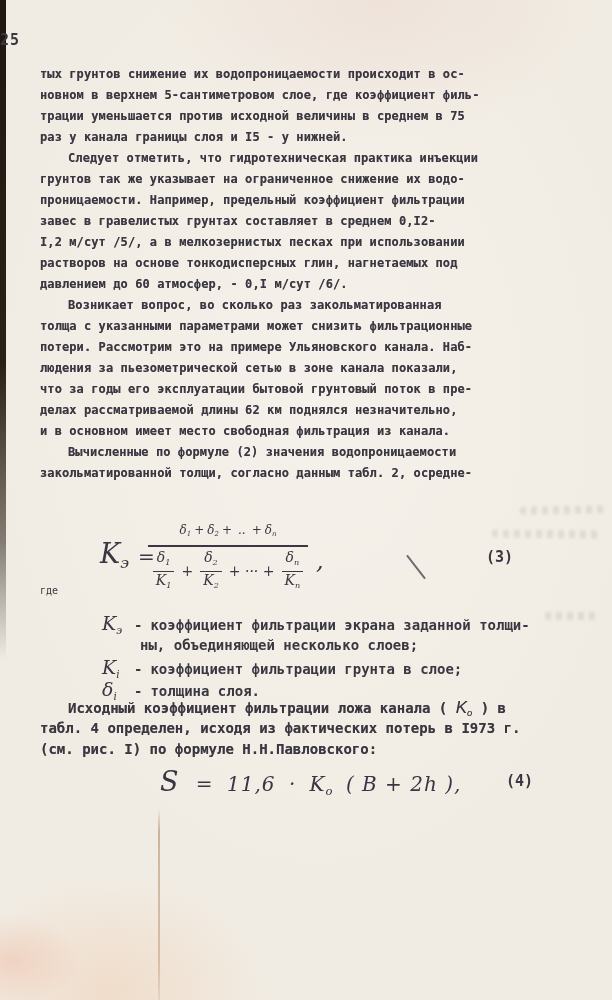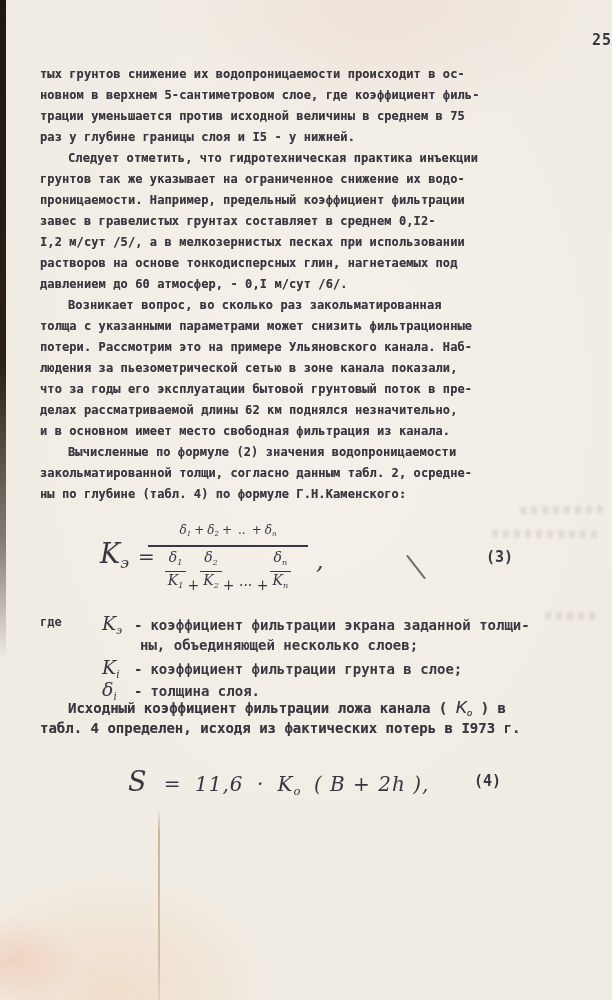--- a/index.html
+++ b/index.html
@@ -33,21 +33,21 @@
   }
   .bleed.b1{left:520px;top:506px;width:84px;transform:rotate(-1deg);}
   .bleed.b2{left:492px;top:530px;width:108px;transform:rotate(0.5deg);}
   .bleed.b3{left:545px;top:612px;width:55px;}
   .stray-slash{
     position:absolute;left:401px;top:566px;width:30px;height:2px;
     background:rgba(70,64,72,0.75);transform:rotate(52deg);border-radius:2px;
   }
 
   .page-number{
-    position:absolute;top:31px;left:0;width:612px;text-align:right;
+    position:absolute;top:31px;left:0;width:612px;text-align:left;
     font-size:15px;font-weight:700;letter-spacing:1px;
   }
   .body-text{
     position:absolute;left:40px;top:64px;width:540px;
     font-size:12px;font-weight:700;line-height:21px;letter-spacing:0.1px;
     white-space:nowrap;
     text-shadow:0 0 0.5px rgba(58,55,65,0.55);
   }
   .line{height:21px;}
   .ind{padding-left:28px;}
@@ -55,48 +55,48 @@
   
   .hw{font-family:"DejaVu Serif", serif;font-style:italic;color:#393542;}
   .hw sub{font-size:0.58em;font-style:italic;vertical-align:-0.35em;letter-spacing:0;}
   .formula3{position:absolute;left:40px;top:514px;width:512px;height:100px;}
   .f3-lhs{position:absolute;left:60px;top:24px;font-size:27px;}
   .f3-eq{position:absolute;left:98px;top:31px;font-size:20px;}
   .f3-frac{position:absolute;left:106px;top:2px;width:164px;text-align:center;}
   .f3-num{font-size:12px;height:28px;line-height:28px;white-space:nowrap;}
   .f3-num .op{padding:0 3px;}
   .f3-bar{border-top:2px solid #3a3642;margin:1px 2px 3px 2px;}
-  .f3-den{display:flex;justify-content:center;align-items:flex-end;gap:1px;font-size:14px;white-space:nowrap;}
+  .f3-den{display:flex;justify-content:center;align-items:center;gap:7px;font-size:14px;white-space:nowrap;}
   .minifrac{display:inline-block;text-align:center;line-height:15px;}
   .minifrac .mf-top{display:block;border-bottom:1.4px solid #3a3642;padding:0 4px 1px 4px;}
   .minifrac .mf-bot{display:block;padding-top:1px;}
   .f3-comma{position:absolute;left:276px;top:33px;font-size:24px;}
   .f3-tag{position:absolute;left:446px;top:34px;font-size:15px;font-weight:700;font-family:"DejaVu Sans Mono",monospace;font-style:normal;color:#3a3741;}
 
   .where-label{
-    position:absolute;left:40px;top:615px;
-    font-size:12px;font-weight:700;
+    position:absolute;left:40px;top:585px;
+    font-size:10px;font-weight:400;
   }
   .defs{position:absolute;left:40px;top:612px;width:540px;font-size:14px;font-weight:700;white-space:nowrap;}
   .def-row{height:22px;display:flex;align-items:baseline;}
   .def-row .def-pad{display:inline-block;width:62px;}
   .def-sym{font-family:"DejaVu Serif",serif;font-style:italic;font-size:19px;font-weight:400;width:30px;display:inline-block;}
   .def-sym sub{font-size:0.55em;vertical-align:-0.35em;}
   .def-dash{padding:0 8px 0 2px;}
   .def-cont{padding-left:100px;height:22px;line-height:22px;}
 
   .para5{
     position:absolute;left:40px;top:697px;width:540px;
     font-size:14px;font-weight:700;line-height:21px;white-space:nowrap;
     text-shadow:0 0 0.5px rgba(58,55,65,0.55);
   }
   .inline-sym{font-family:Liberation Sans, sans-serif;font-style:italic;font-size:17px;font-weight:400;}
   .inline-sym sub{font-size:0.55em;vertical-align:-0.3em;}
 
-  .formula4{position:absolute;left:24px;top:766px;width:512px;height:44px;}
+  .formula4{position:absolute;left:56px;top:766px;width:512px;height:44px;}
   .f4-row{position:absolute;left:104px;top:0;font-size:20px;letter-spacing:1px;white-space:nowrap;}
   .f4-s{font-size:27px;padding-right:6px;}
   .f4-part{padding:0 3px;}
   .f4-tag{position:absolute;left:450px;top:6px;font-size:15px;font-weight:700;font-family:"DejaVu Sans Mono",monospace;color:#3a3741;}
 </style>
 </head>
 <body>
 
 <div id="page">
 
@@ -107,21 +107,21 @@
   <div class="bleed b3"></div>
   <div class="stray-slash"></div>
 
   <div class="page-number">25</div>
 
   <div class="body-text">
     <div>
       <div class="line">тых грунтов снижение их водопроницаемости происходит в ос-</div>
       <div class="line">новном в верхнем 5-сантиметровом слое, где коэффициент филь-</div>
       <div class="line">трации уменьшается против исходной величины в среднем в 75</div>
-      <div class="line">раз у глубине границы слоя и I5 - у нижней.</div>
+      <div class="line">раз у канала границы слоя и I5 - у нижней.</div>
     </div>
     <div>
       <div class="line ind">Следует отметить, что гидротехническая практика инъекции</div>
       <div class="line">грунтов так же указывает на ограниченное снижение их водо-</div>
       <div class="line">проницаемости. Например, предельный коэффициент фильтрации</div>
       <div class="line">завес в гравелистых грунтах составляет в среднем 0,I2-</div>
       <div class="line">I,2 м/сут /5/, а в мелкозернистых песках при использовании</div>
       <div class="line">растворов на основе тонкодисперсных глин, нагнетаемых под</div>
       <div class="line">давлением до 60 атмосфер, - 0,I м/сут /6/.</div>
     </div>
@@ -130,21 +130,20 @@
       <div class="line">толща с указанными параметрами может снизить фильтрационные</div>
       <div class="line">потери. Рассмотрим это на примере Ульяновского канала. Наб-</div>
       <div class="line">людения за пьезометрической сетью в зоне канала показали,</div>
       <div class="line">что за годы его эксплуатации бытовой грунтовый поток в пре-</div>
       <div class="line">делах рассматриваемой длины 62 км поднялся незначительно,</div>
       <div class="line">и в основном имеет место свободная фильтрация из канала.</div>
     </div>
     <div>
       <div class="line ind">Вычисленные по формуле (2) значения водопроницаемости</div>
       <div class="line">закольматированной толщи, согласно данным табл. 2, осредне-</div>
-      <div class="line">ны по глубине (табл. 4) по формуле Г.Н.Каменского:</div>
     </div>
   </div>
 
   <div class="formula3 hw">
     <span class="f3-lhs"><span>K</span><sub>э</sub></span>
     <span class="f3-eq">=</span>
     <div class="f3-frac">
       <div class="f3-num">
         <span>δ</span><sub>1</sub><span class="op">+</span><span>δ</span><sub>2</sub><span class="op">+</span><span class="op">..</span><span class="op">+</span><span>δ</span><sub>n</sub>
       </div>
@@ -190,20 +189,21 @@
       <span class="def-pad"></span>
       <span class="def-sym"><span>δ</span><sub>i</sub></span>
       <span class="def-dash">-</span>
       <span>толщина слоя.</span>
     </div>
   </div>
 
   <div class="para5">
     <div class="line ind"><span>Исходный коэффициент фильтрации ложа канала ( </span><span class="inline-sym"><span>K</span><sub>о</sub></span><span> ) в</span></div>
     <div class="line">табл. 4 определен, исходя из фактических потерь в I973 г.</div>
+    <div class="line">(см. рис. I) по формуле Н.Н.Павловского:</div>
   </div>
 
   <div class="formula4">
     <div class="f4-row hw">
       <span class="f4-s">S</span>
       <span class="f4-part">=</span>
       <span class="f4-part">11,6</span>
       <span class="f4-part">·</span>
       <span class="f4-part"><span>K</span><sub>o</sub></span>
       <span class="f4-part">( B + 2h ),</span>

